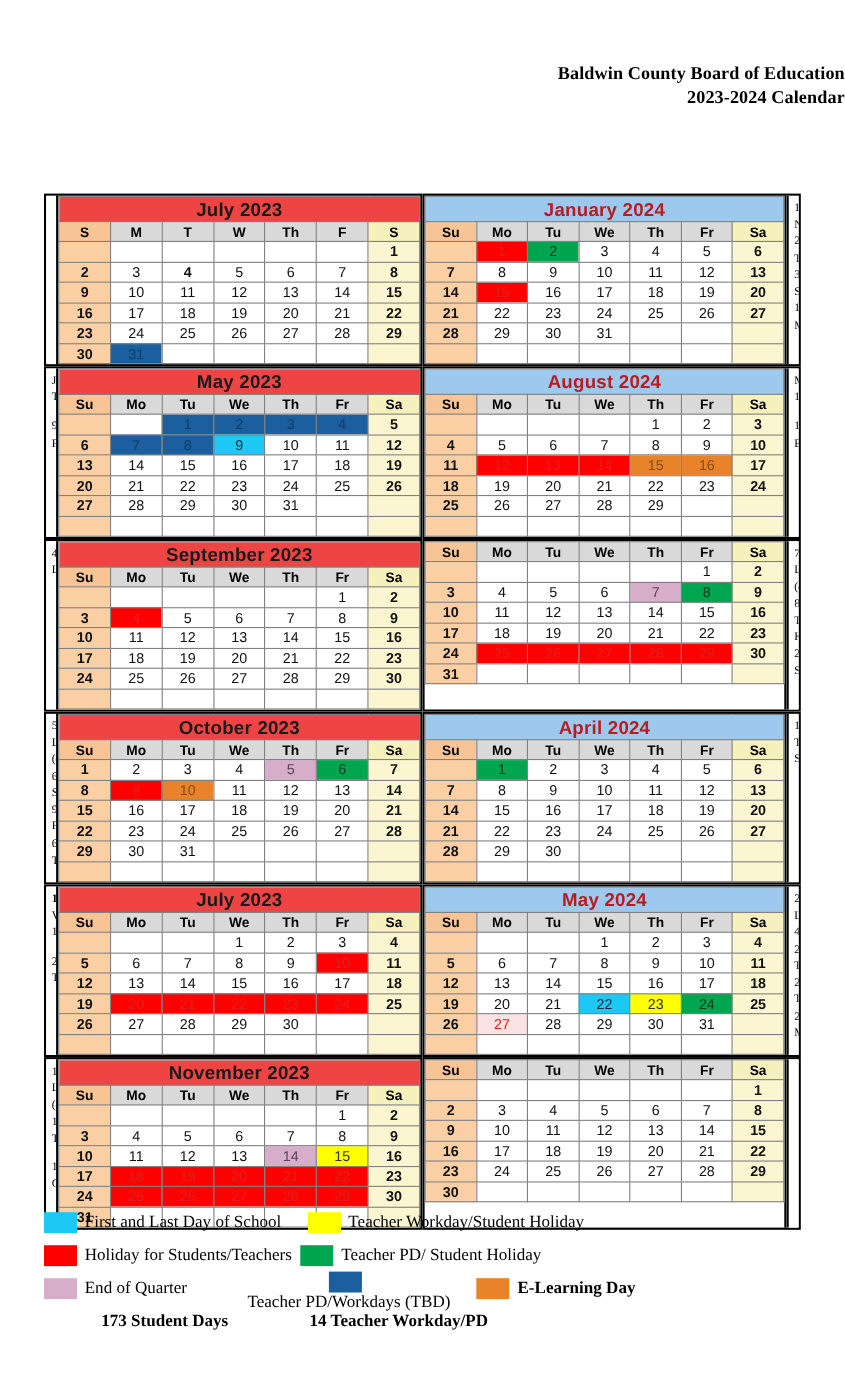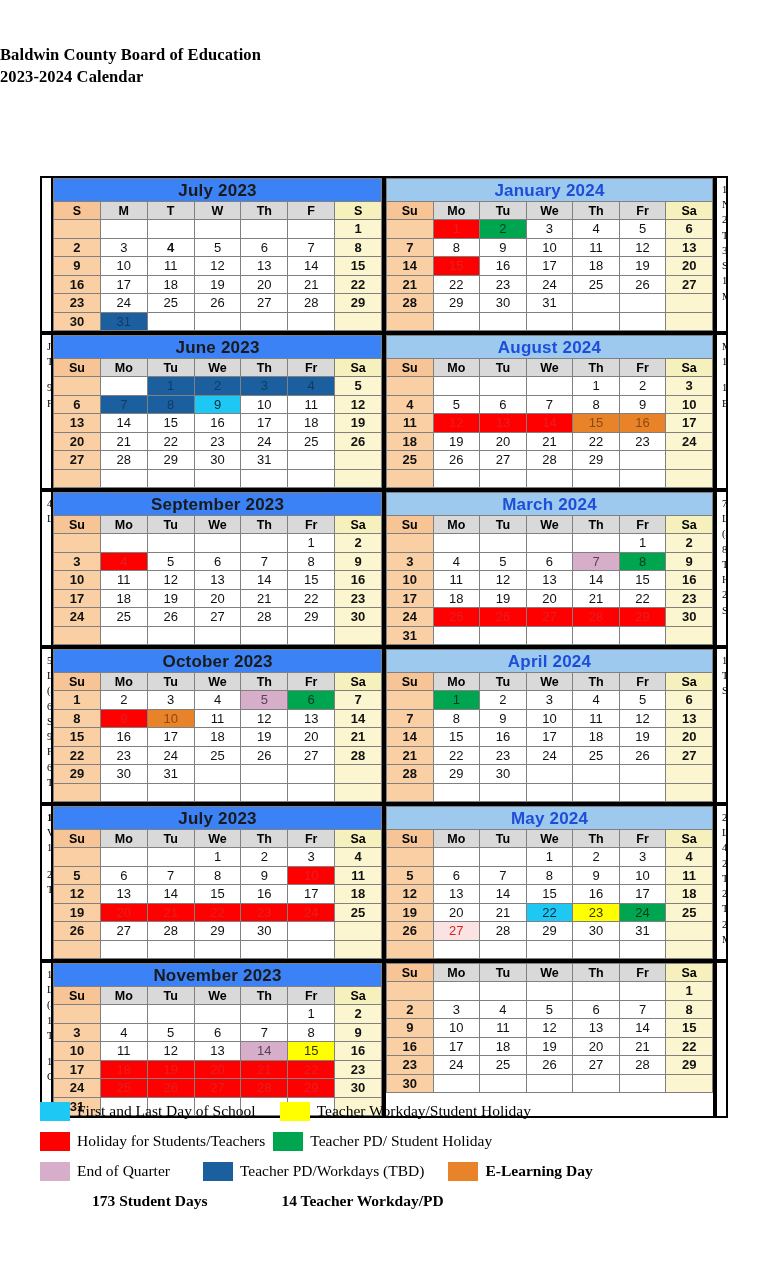--- a/index.html
+++ b/index.html
@@ -11,22 +11,22 @@
     width: 768px;
     height: 1265px;
     font-family: "Liberation Serif", serif;
     color: #000;
     position: relative;
     overflow: hidden;
   }
 
   
   #title-block {
-    text-align: left;
-    padding-top: 44px;
+    text-align: right;
+    padding-top: 56px;
     line-height: 1.35;
   }
   #title-block .t-line {
     font-family: "Liberation Serif", serif;
     font-weight: bold;
     font-size: 16.5px;
     letter-spacing: 0.1px;
   }
 
   
@@ -86,22 +86,22 @@
     line-height: 17px;
   }
   table.cal .mtitle {
     font-weight: bold;
     font-size: 17px;
     height: 22px;
     line-height: 21px;
     letter-spacing: 0.2px;
     border: 1px solid #808080;
   }
-  .fall .mtitle  { background: #3b82f6; color: #1a1a1a; }
-  .spring .mtitle{ background: #9dc9ef; color: #1d4ed8; }
+  .fall .mtitle  { background: #ef4444; color: #1a1a1a; }
+  .spring .mtitle{ background: #9dc9ef; color: #b91c1c; }
 
   table.cal th.dow {
     background: #d9d9d9;
     font-weight: bold;
     font-size: 12.5px;
     height: 17px;
     line-height: 16px;
   }
   table.cal th.dow.sun { background: #f7c496; }
   table.cal th.dow.sat { background: #f6f0bd; }
@@ -335,21 +335,21 @@
         <div class="nline">July 31-August 8</div>
         <div class="nline">Teacher PD/Workdays</div>
         <div class="nspacer"></div>
         <div class="nline">9</div>
         <div class="nline">First Day of School</div>
       </div>
       <div class="cal-pane">
         <table class="cal fall">
           <tbody>
             <tr>
-              <td class="mtitle" colspan="7">June 2023</td>
+              <td class="mtitle" colspan="7">May 2023</td>
             </tr>
             <tr>
               <th class="dow sun">Su</th>
               <th class="dow">Mo</th>
               <th class="dow">Tu</th>
               <th class="dow">We</th>
               <th class="dow">Th</th>
               <th class="dow">Fr</th>
               <th class="dow sat">Sa</th>
             </tr>
@@ -567,23 +567,20 @@
               <td class="empty sat"></td>
             </tr>
           </tbody>
         </table>
       </div>
     </div>
     <div class="month-block right spring">
       <div class="cal-pane">
         <table class="cal spring">
           <tbody>
-            <tr>
-              <td class="mtitle" colspan="7">March 2024</td>
-            </tr>
             <tr>
               <th class="dow sun">Su</th>
               <th class="dow">Mo</th>
               <th class="dow">Tu</th>
               <th class="dow">We</th>
               <th class="dow">Th</th>
               <th class="dow">Fr</th>
               <th class="dow sat">Sa</th>
             </tr>
             <tr>
@@ -1163,21 +1160,21 @@
         <div class="lg-item lg-gap-a" style="margin-left: 8px;">
           <span class="sw" style="background: rgb(0, 165, 80);"></span>
           <span class="legend-lab">Teacher PD/ Student Holiday</span>
         </div>
       </div>
       <div class="legend-row">
         <div class="lg-item">
           <span class="sw" style="background: rgb(214, 174, 201);"></span>
           <span class="legend-lab">End of Quarter</span>
         </div>
-        <div class="lg-item lg-gap-b" style="margin-left: 33px;">
+        <div class="lg-item lg-gap-b" style="margin-left: 48px; flex-direction: column;">
           <span class="sw" style="background: rgb(27, 95, 158);"></span>
           <span class="legend-lab">Teacher PD/Workdays (TBD)</span>
         </div>
         <div class="lg-item lg-gap-c" style="margin-left: 24px;">
           <span class="sw" style="background: rgb(232, 131, 42);"></span>
           <span class="legend-lab">E-Learning Day</span>
         </div>
       </div>
     </div>
   <div id="totals">

